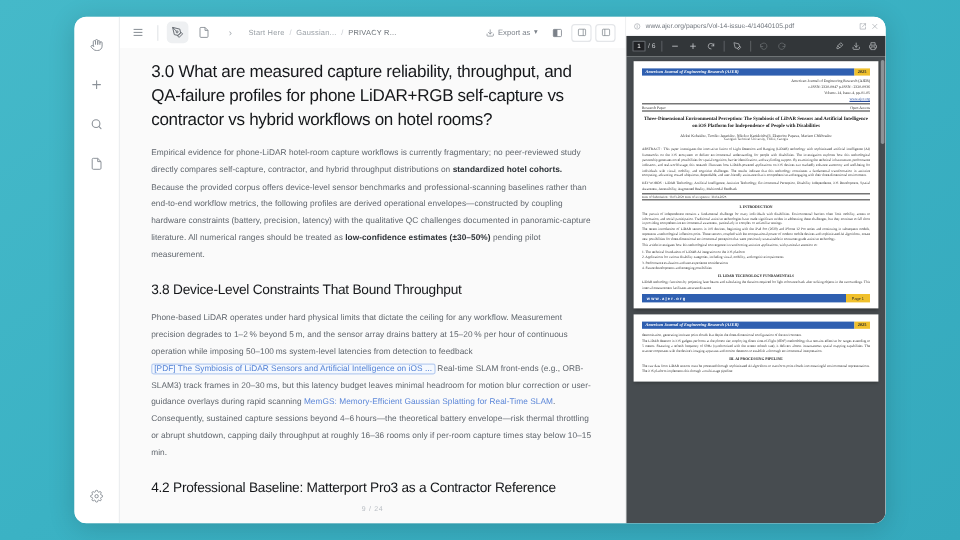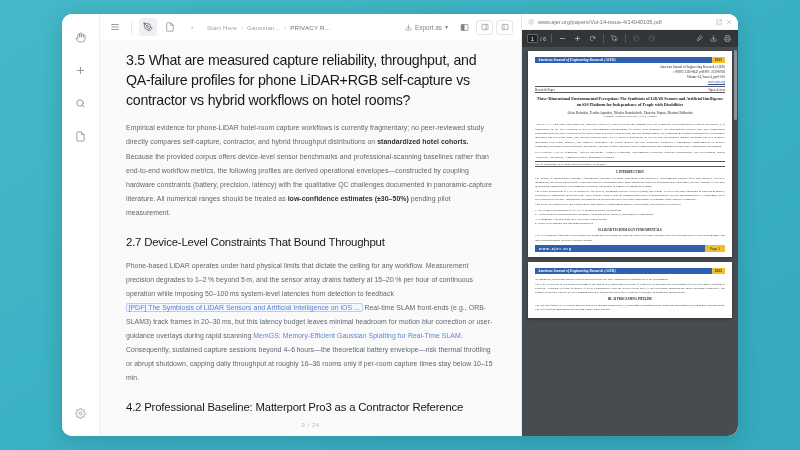--- a/index.html
+++ b/index.html
@@ -397,25 +397,25 @@
         <div class="layout-icon" style="border:1px solid #e4e6e9;">
           <svg width="8" height="8" viewBox="0 0 24 24" fill="none" stroke="currentColor" stroke-width="1.8">
             <rect x="3" y="4" width="18" height="16" rx="2"></rect>
               <path d="M9 4v16"></path>
           </svg>
         </div>
       </div>
     </div>
 
     <div id="doc-scroll">
-      <h1 class="doc-h1">3.5 What are measured capture reliability, throughput, and QA-failure profiles for phone LiDAR+RGB self-capture vs contractor vs hybrid workflows on hotel rooms?</h1>
+      <h1 class="doc-h1">3.0 What are measured capture reliability, throughput, and QA-failure profiles for phone LiDAR+RGB self-capture vs contractor vs hybrid workflows on hotel rooms?</h1>
 
       <p class="doc-p"><span>Empirical evidence for phone-LiDAR hotel-room capture workflows is currently fragmentary; no peer-reviewed study directly compares self-capture, contractor, and hybrid throughput distributions on </span><b>standardized hotel cohorts.</b><span> Because the provided corpus offers device-level sensor benchmarks and professional-scanning baselines rather than end-to-end workflow metrics, the following profiles are derived operational envelopes—constructed by coupling hardware constraints (battery, precision, latency) with the qualitative QC challenges documented in panoramic-capture literature. All numerical ranges should be treated as </span><b>low-confidence estimates (±30–50%)</b><span> pending pilot measurement.</span></p>
 
-      <h2 class="doc-h2">2.7 Device-Level Constraints That Bound Throughput</h2>
+      <h2 class="doc-h2">3.8 Device-Level Constraints That Bound Throughput</h2>
 
       <p class="doc-p"><span>Phone-based LiDAR operates under hard physical limits that dictate the ceiling for any workflow. Measurement precision degrades to 1–2 % beyond 5 m, and the sensor array drains battery at 15–20 % per hour of continuous operation while imposing 50–100 ms system-level latencies from detection to feedback </span><span class="cite-chip">[PDF] The Symbiosis of LiDAR Sensors and Artificial Intelligence on iOS ...</span><span> Real-time SLAM front-ends (e.g., ORB-SLAM3) track frames in 20–30 ms, but this latency budget leaves minimal headroom for motion blur correction or user-guidance overlays during rapid scanning </span><span class="cite-inline">MemGS: Memory-Efficient Gaussian Splatting for Real-Time SLAM</span><span>. Consequently, sustained capture sessions beyond 4–6 hours—the theoretical battery envelope—risk thermal throttling or abrupt shutdown, capping daily throughput at roughly 16–36 rooms only if per-room capture times stay below 10–15 min.</span></p>
 
       <h2 class="doc-h2">4.2 Professional Baseline: Matterport Pro3 as a Contractor Reference</h2>
 
       <div id="page-indicator">9 / 24</div>
     </div>
   </div>
 
   <div id="pdf-pane">

